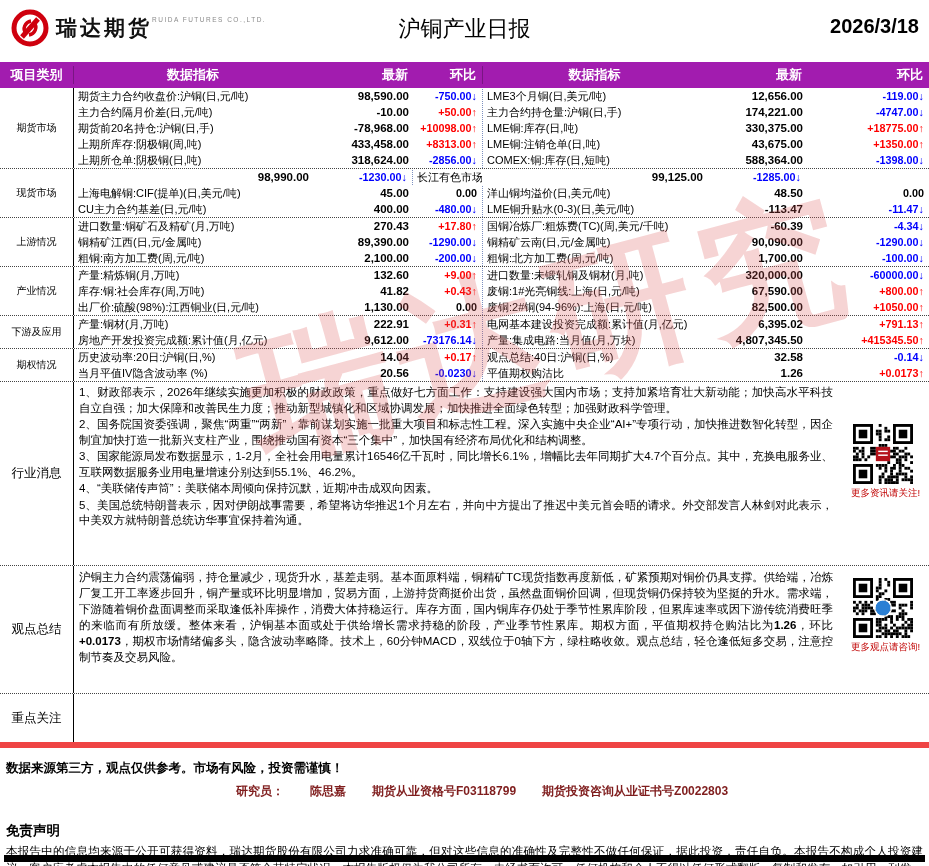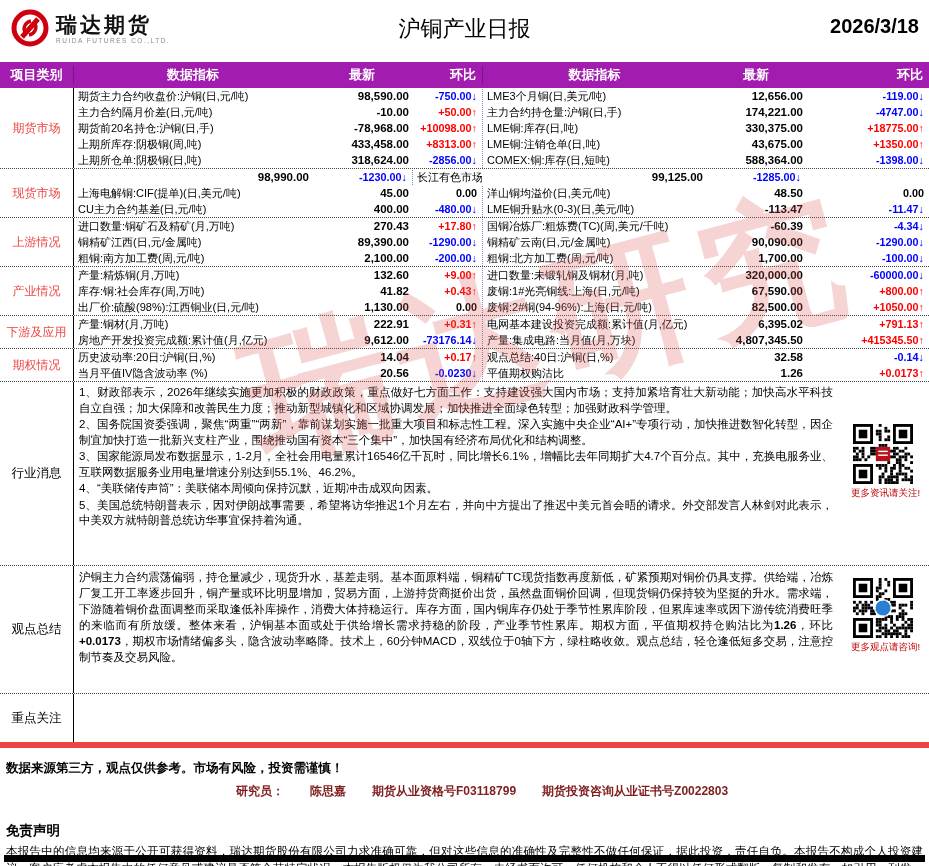--- a/index.html
+++ b/index.html
@@ -3,37 +3,37 @@
 <meta charset="utf-8">
 <style>
   * { margin:0; padding:0; box-sizing:border-box; }
   body { background:#e8e8e8; font-family:"Liberation Sans","DejaVu Sans",sans-serif; }
   .page { position:relative; width:929px; height:866px; background:#fff; margin:0 auto; overflow:hidden; }
 
   
   .report-header { position:relative; height:62px; }
   .brand { position:absolute; left:10px; top:8px; display:flex; align-items:center; gap:6px; }
   .brand-icon { width:40px; height:40px; }
-  .brand-text-wrap { display:flex; flex-direction:column; }
+  .brand-text-wrap { display:flex; }
   .brand-name { font-size:21px; font-weight:bold; color:#111; letter-spacing:3px; line-height:24px; }
   .brand-sub { font-size:6.5px; color:#8a8a8a; letter-spacing:1.5px; }
   .report-title { position:absolute; left:0; right:0; top:14px; text-align:center; font-size:22px; font-weight:normal; color:#000; }
   .report-date { position:absolute; right:10px; top:15px; font-size:20px; font-weight:bold; color:#000; }
 
   
   .thead { display:grid; grid-template-columns:74px 238px 100px 70px 224px 100px 123px; background:#a21caf; color:#fff; font-size:13px; font-weight:bold; height:26px; align-items:center; }
   .thead > div { padding:0 4px; }
   .th-cat { text-align:center; border-right:1px solid rgba(0,0,0,.25); }
   .th-ind { text-align:center; }
-  .th-new { text-align:center; }
+  .th-new { text-align:right; }
   .th-chg { text-align:right; padding-right:6px !important; }
   .th-sep { border-left:1px solid rgba(0,0,0,.25); }
 
   .t-section { display:flex; border-bottom:1px dotted #444; }
-  .cat-cell { width:74px; flex:0 0 74px; border-right:1.5px solid #000; display:flex; align-items:center; justify-content:center; font-size:12px; color:#ef4444; }
+  .cat-cell { width:74px; flex:0 0 74px; border-right:1.5px solid #000; display:flex; align-items:center; justify-content:center; font-size:10px; color:#000000; }
   .t-rows { flex:1; }
   .t-row { display:grid; grid-template-columns:238px 100px 70px 224px 100px 123px; height:16px; align-items:center; }
   .cell { overflow:hidden; white-space:nowrap; }
   .cell.lab { font-size:11px; color:#000; padding-left:4px; }
   .cell.lab.rsep { border-left:1px dotted #7c90c0; }
   .cell.val { font-size:11.5px; font-weight:bold; text-align:right; padding-right:3px; }
   .cell.chg { font-size:10.8px; font-weight:bold; text-align:right; padding-right:5px; }
   .chg.up { color:#fe0000; }
   .chg.down { color:#0000fe; }
   .chg.flat { color:#000; }

